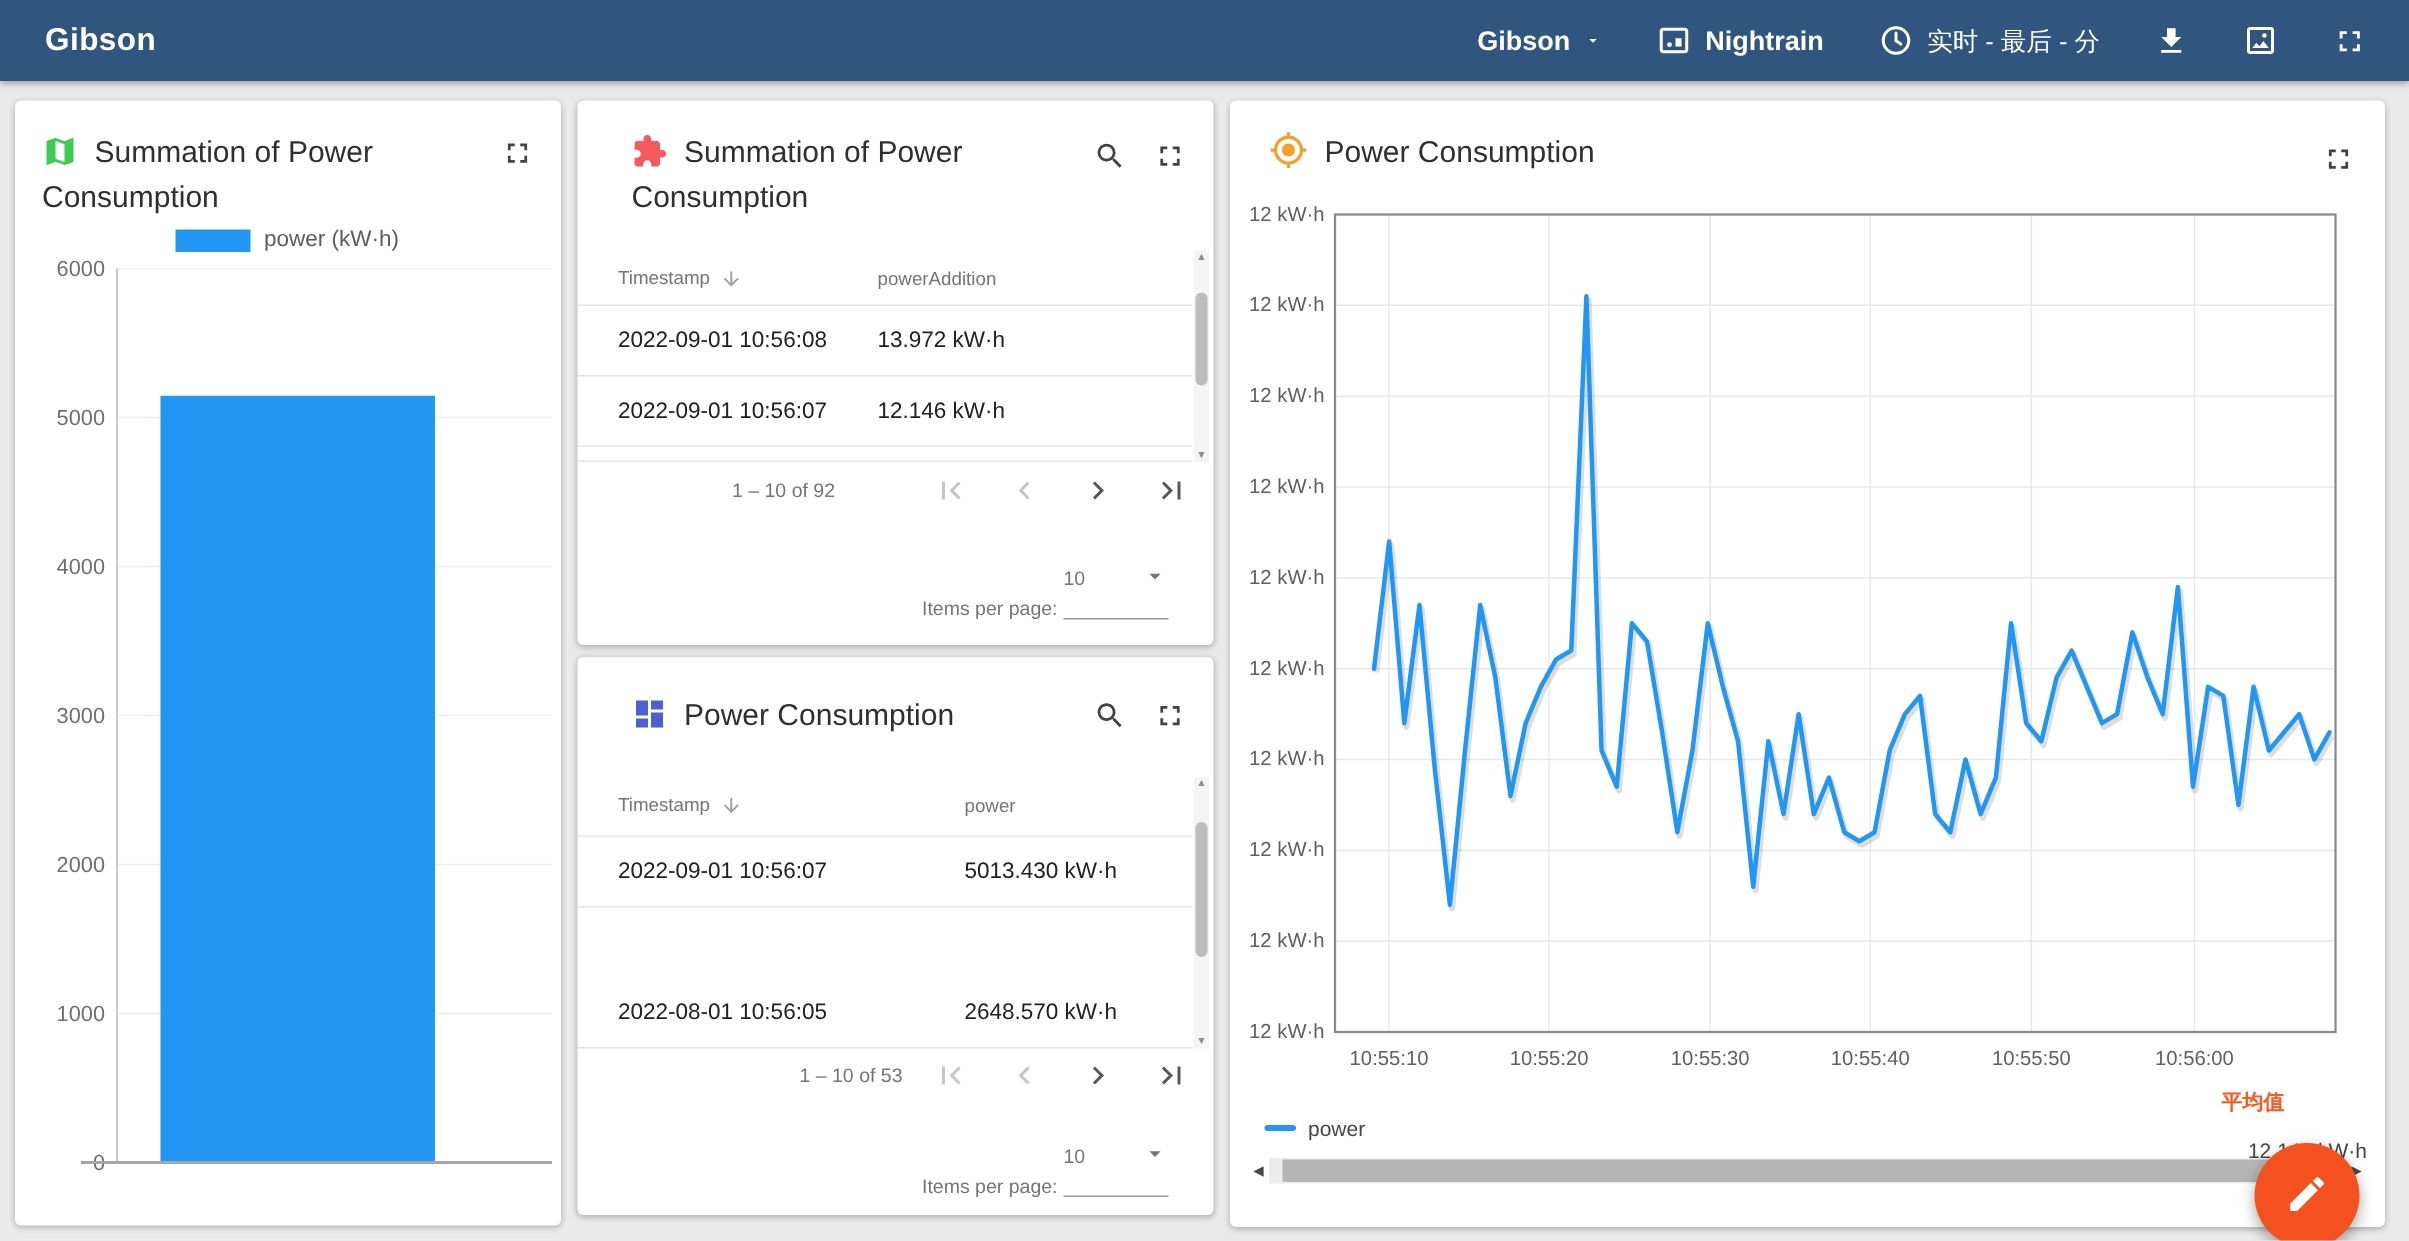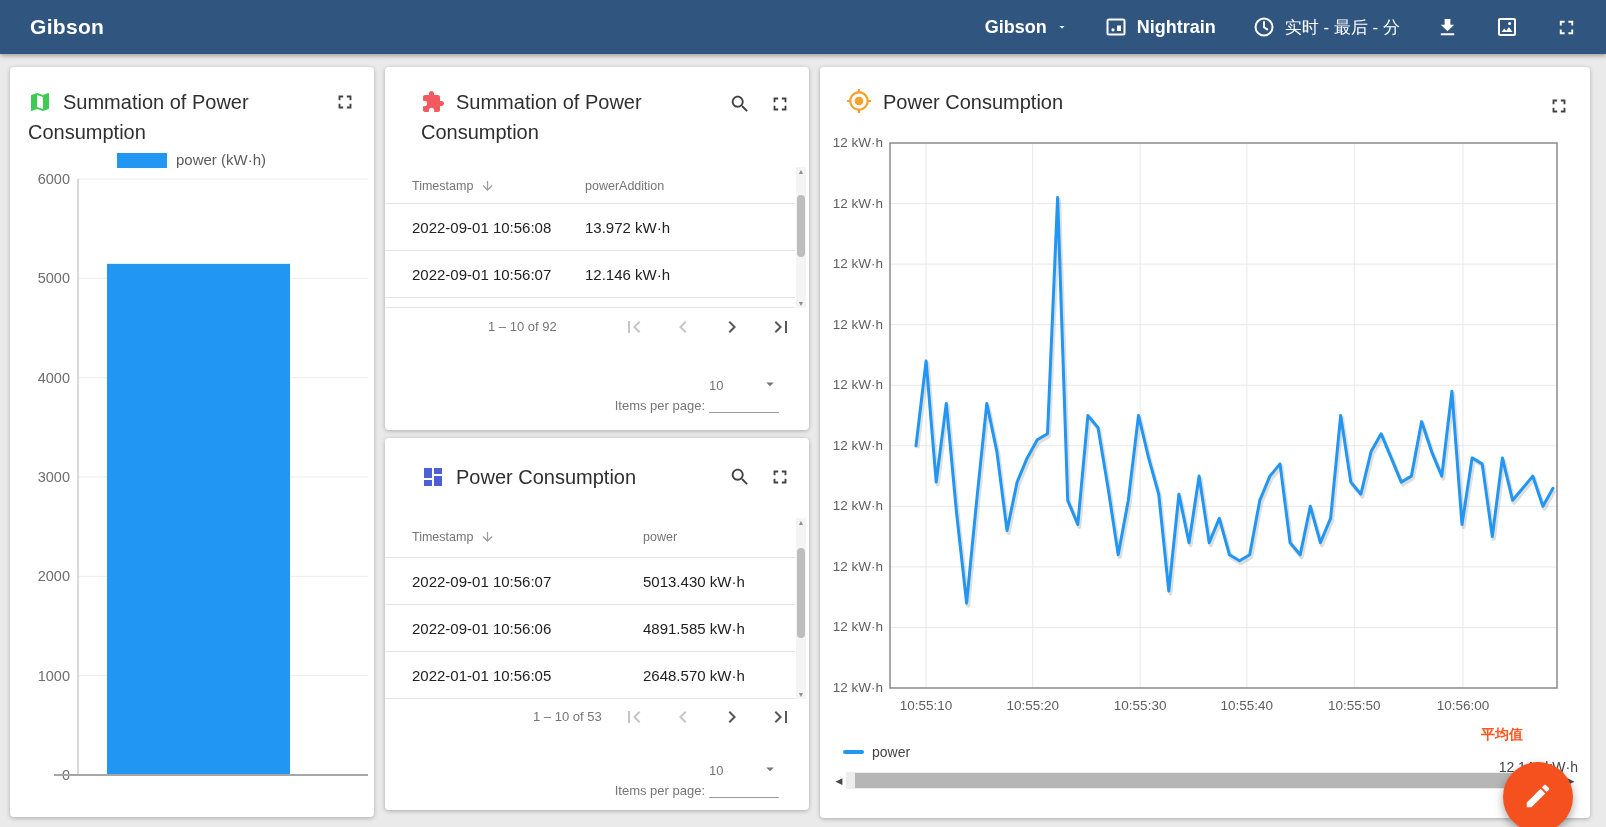--- a/index.html
+++ b/index.html
@@ -286,26 +286,22 @@
           </svg>
         </span>
       </span>
     <span class="cell2">power</span>
   </div>
   <div class="divider-strip" style="top:119px;"></div>
   <div class="trow" style="top:120px;">
     <span class="cell1">2022-09-01 10:56:07</span>
     <span class="cell2">5013.430 kW·h</span>
   </div>
-  <div class="trow" style="top:167px;">
-    <span class="cell1">2022-09-01 10:56:06</span>
-    <span class="cell2">4891.585 kW·h</span>
-  </div>
   <div class="trow" style="top:214px;">
-    <span class="cell1">2022-01-01 10:56:05</span>
+    <span class="cell1">2022-08-01 10:56:05</span>
     <span class="cell2">2648.570 kW·h</span>
   </div>
   <div class="vscroll" style="top:80px; height:181px;">
     <span class="arr" style="top:1px;">▲</span>
     <span class="thumb" style="top:30px; height:90px;"></span>
     <span class="arr" style="bottom:1px;">▼</span>
   </div>
   <span class="pag-range" style="top:271px;margin-left:45px;">1 – 10 of 53</span>
   <div class="pag-btns" style="top:267px;">
     <button class="pag-btn pag-disabled">

